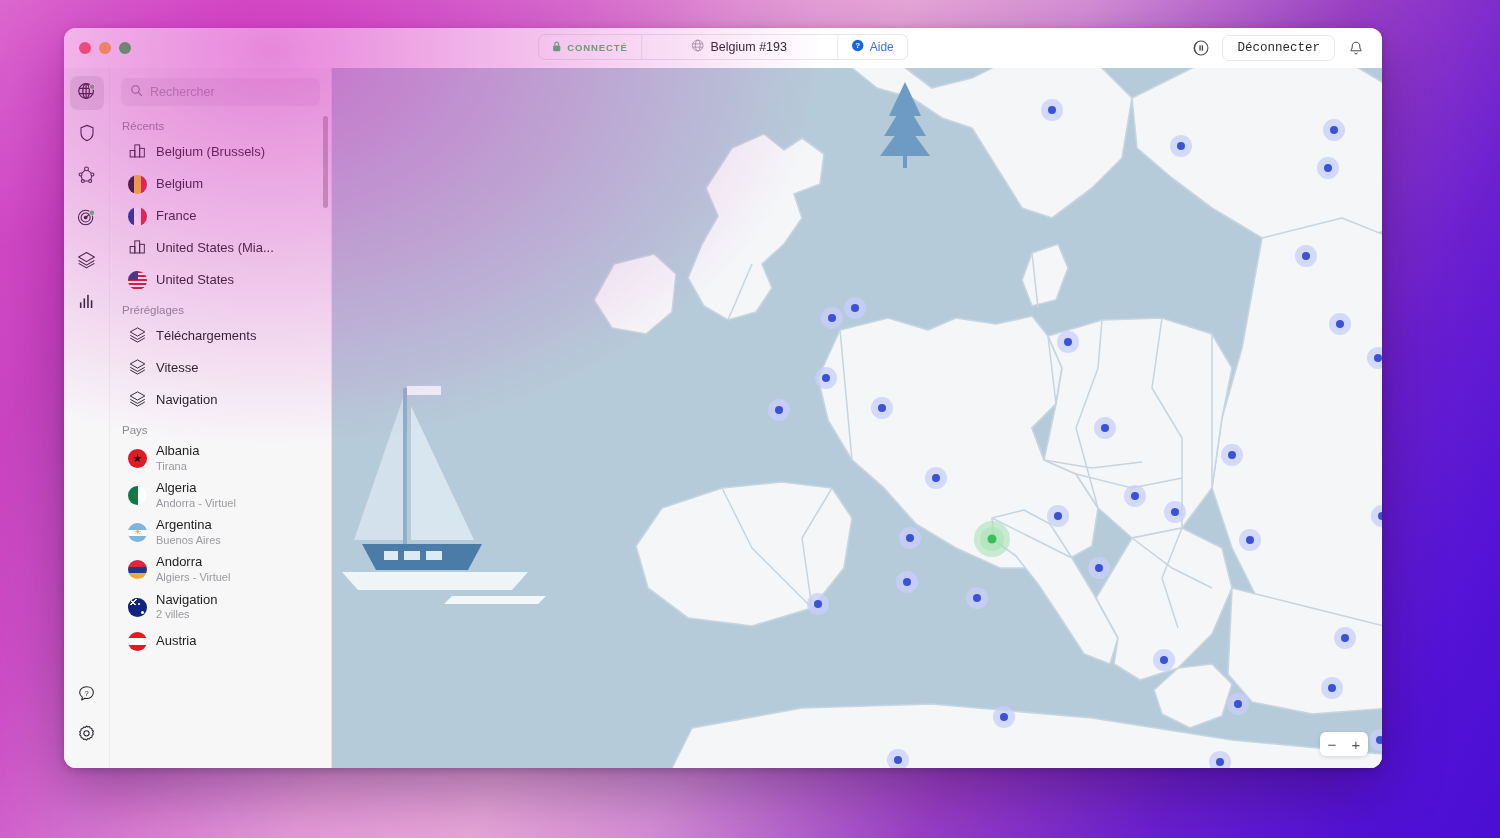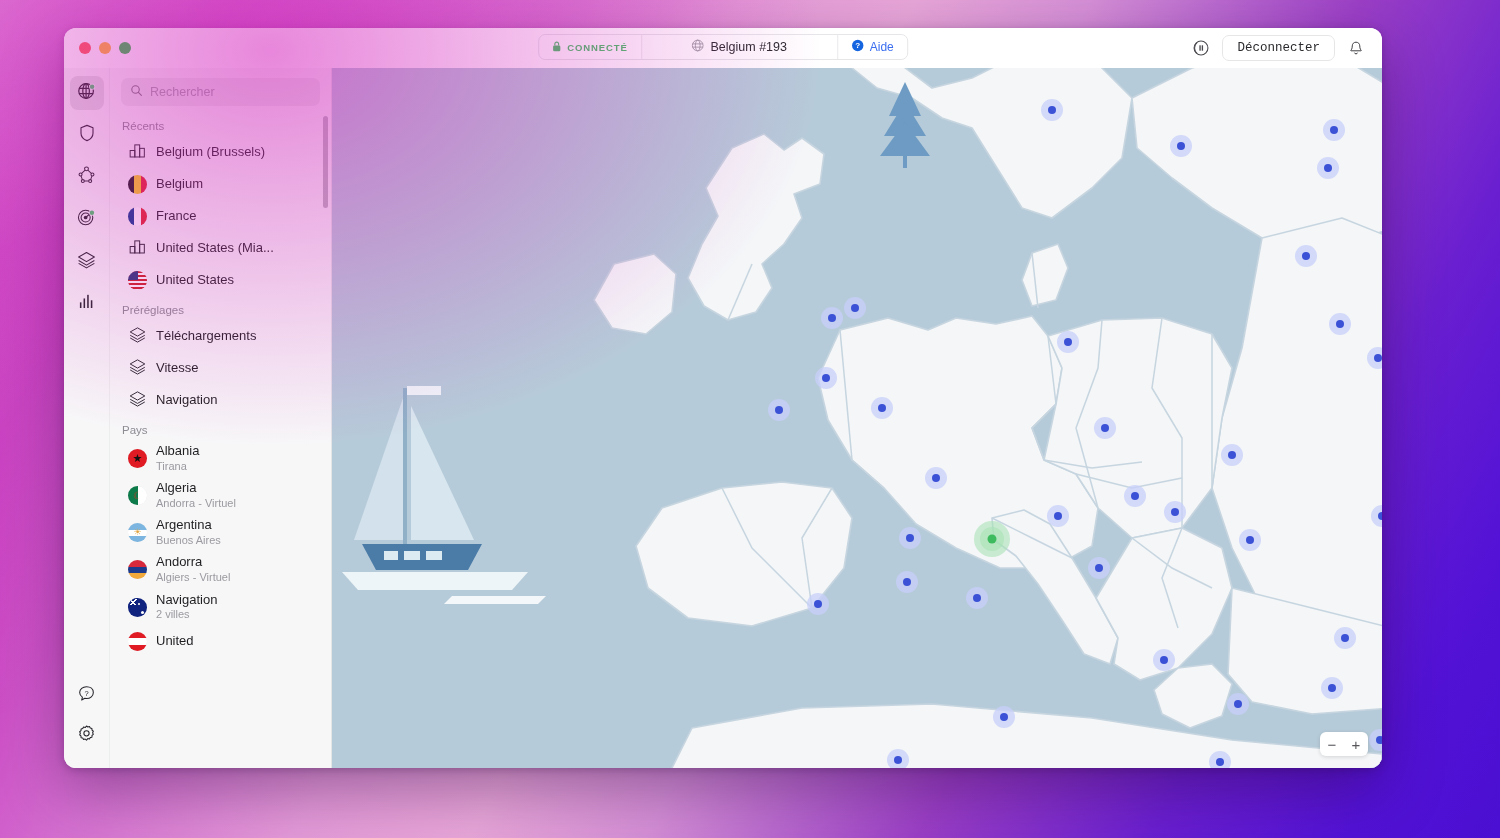--- a/index.html
+++ b/index.html
@@ -499,21 +499,21 @@
               </div>
               <div class="row">
                 <span class="flag">
                   <div style="height:100%;display:flex;flex-direction:column">
                     <i style="flex:1;background:#e01b24"></i>
                     <i style="flex:1;background:#fff"></i>
                     <i style="flex:1;background:#e01b24"></i>
                   </div>
                 </span>
                 <div class="txt">
-                  <span class="label">United</span>
+                  <span class="label">Austria</span>
                 </div>
               </div>
             </div>
         </div>
       </div>
 
       <div class="map">
         <svg viewBox="0 0 1050 700" preserveAspectRatio="xMidYMid slice">
           <rect width="1050" height="700" fill="#b6cbd9"></rect>
           <g fill="#f4f6f8" stroke="#c6d5df" stroke-width="1.6" stroke-linejoin="round">

